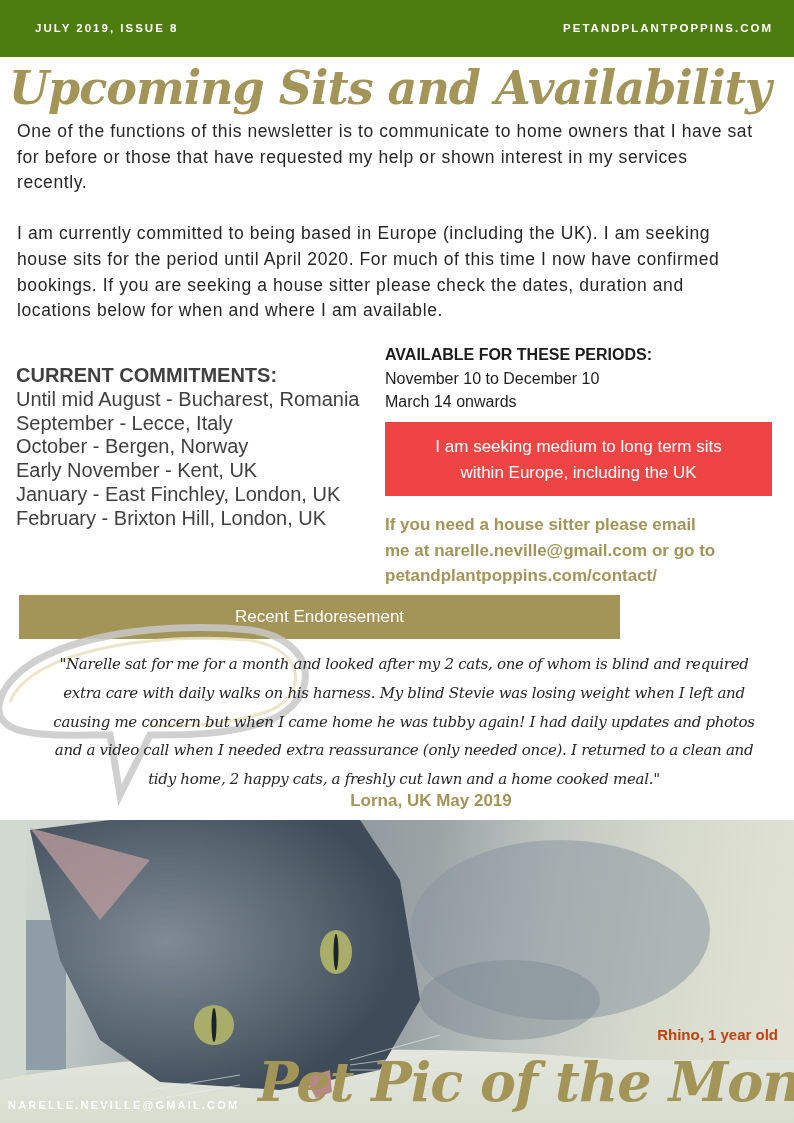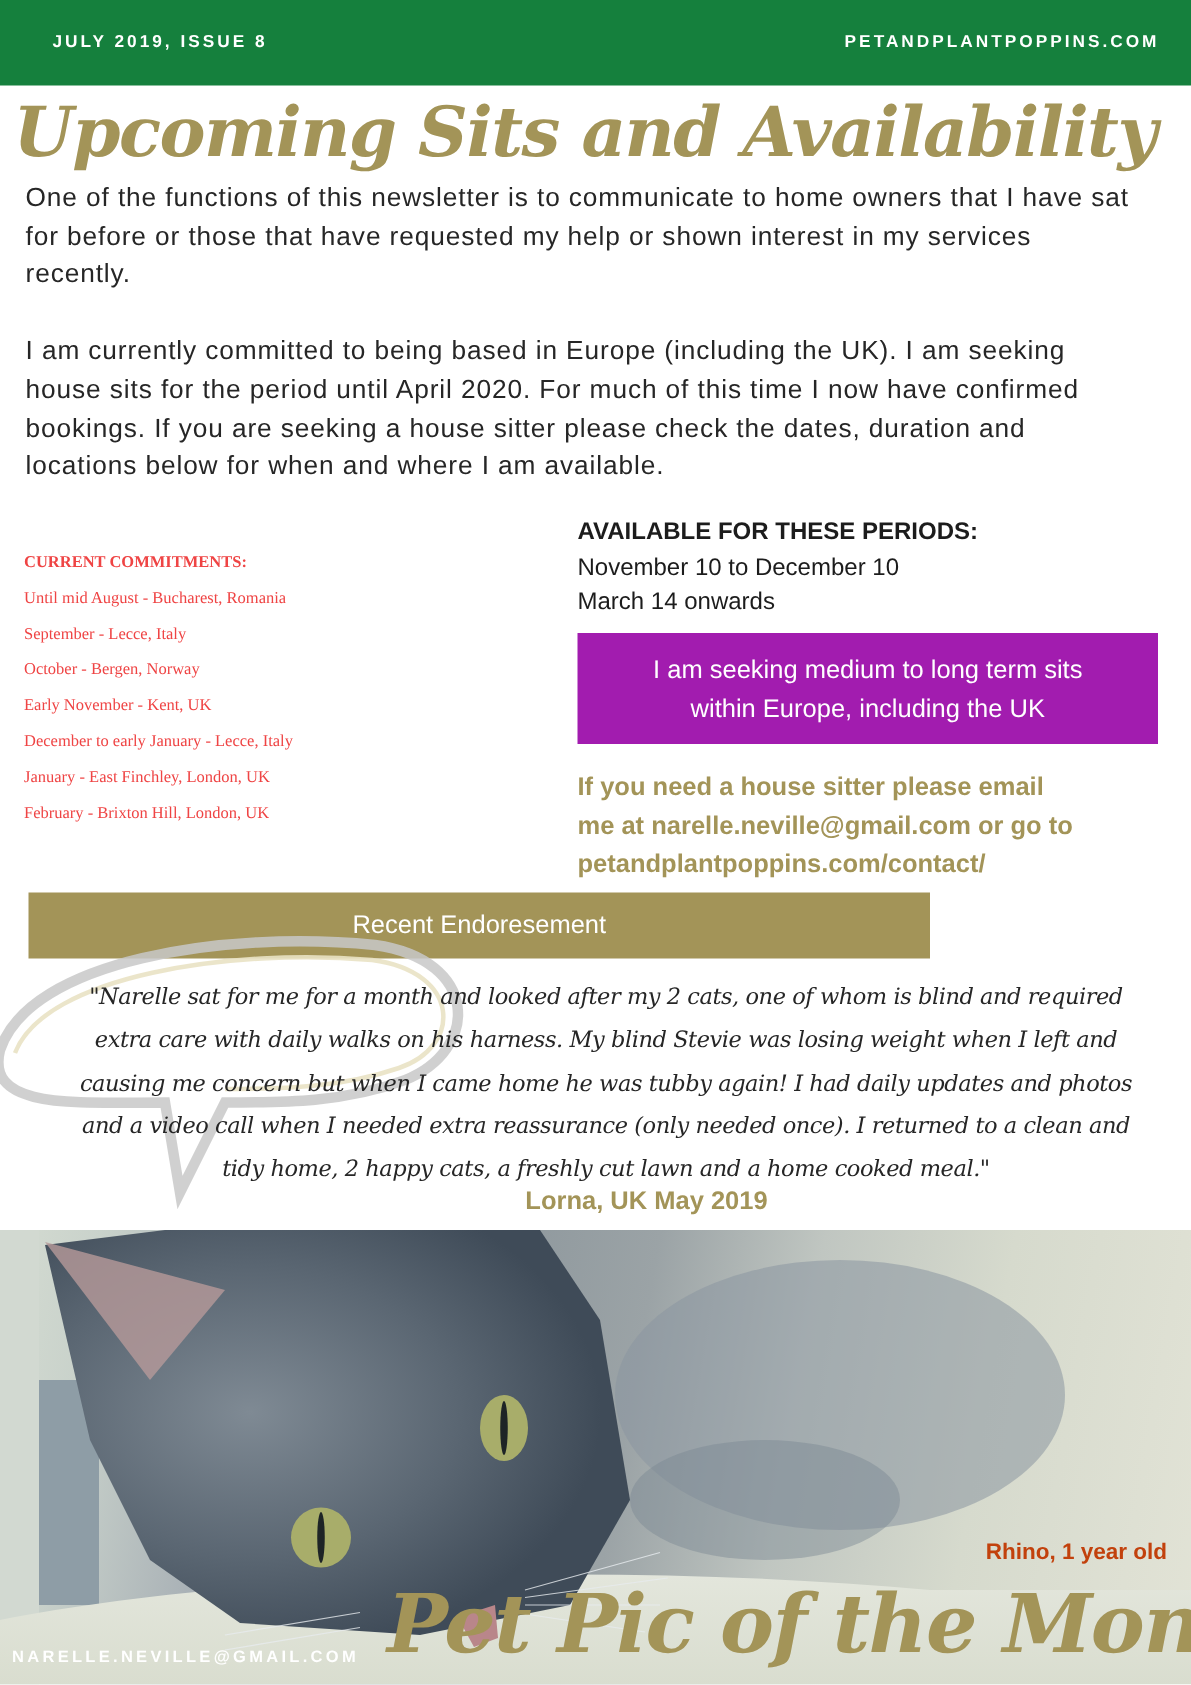--- a/index.html
+++ b/index.html
@@ -1,21 +1,21 @@
 <!DOCTYPE html>
 <html><head>
 <meta charset="utf-8">
 <style>
   * { margin: 0; padding: 0; box-sizing: border-box; }
   html, body { width: 794px; height: 1123px; overflow: hidden; background: #ffffff; }
   body { position: relative; font-family: "Liberation Sans", sans-serif; color: #1c1c1c; }
 
   .topbar {
     position: absolute; left: 0; top: 0; width: 794px; height: 57px;
-    background: #15803d; color: #ffffff;
+    background: #4d7c0f; color: #ffffff;
   }
   .topbar .issue {
     position: absolute; left: 35px; top: 22px;
     font-size: 11.5px; font-weight: bold; letter-spacing: 2px;
   }
   .topbar .site {
     position: absolute; right: 21px; top: 22px;
     font-size: 11.5px; font-weight: bold; letter-spacing: 2px;
   }
 
@@ -28,33 +28,33 @@
 
   .intro {
     position: absolute; left: 17px; top: 119px; width: 740px;
     font-size: 17.5px; line-height: 25.6px; letter-spacing: 0.6px; color: #262626;
   }
   .intro p { margin: 0; }
   .intro p + p { margin-top: 25.6px; }
 
   .commitments {
     position: absolute; left: 16px; top: 364px; width: 360px;
-    font-size: 11px; line-height: 23.8px; color: #ef4444; font-family: Liberation Serif, serif;
+    font-size: 20px; line-height: 23.8px; color: #404040;
   }
   .commitments .heading { font-weight: bold; }
 
   .available {
     position: absolute; left: 385px; top: 343px; width: 390px;
     font-size: 16px; line-height: 23.5px; color: #1c1c1c;
   }
   .available .heading { font-weight: bold; }
 
   .seeking-box {
     position: absolute; left: 385px; top: 422px; width: 387px; height: 74px;
-    background: #a21caf; color: #ffffff;
+    background: #ef4444; color: #ffffff;
     font-size: 17px; line-height: 26px; text-align: center;
     padding-top: 12px;
   }
 
   .contact {
     position: absolute; left: 385px; top: 512px; width: 400px;
     font-size: 17px; font-weight: bold; line-height: 25.5px; color: #a39458;
   }
 
   .endorse-bar {
@@ -114,21 +114,20 @@
   <p>One of the functions of this newsletter is to communicate to home owners that I have sat for before or those that have requested my help or shown interest in my services recently.</p>
   <p>I am currently committed to being based in Europe (including the UK). I am seeking house sits for the period until April 2020. For much of this time I now have confirmed bookings. If you are seeking a house sitter please check the dates, duration and locations below for when and where I am available.</p>
 </div>
 
 <div class="commitments">
   <div class="heading">CURRENT COMMITMENTS:</div>
   <div>Until mid August - Bucharest, Romania</div>
   <div>September - Lecce, Italy</div>
   <div>October - Bergen, Norway</div>
   <div>Early November - Kent, UK</div>
-  <div>December to early January - Lecce, Italy</div>
   <div>January - East Finchley, London, UK</div>
   <div>February - Brixton Hill, London, UK</div>
 </div>
 
 <div class="available">
   <div class="heading">AVAILABLE FOR THESE PERIODS:</div>
   <div>November 10 to December 10</div>
   <div>March 14 onwards</div>
 </div>
 

